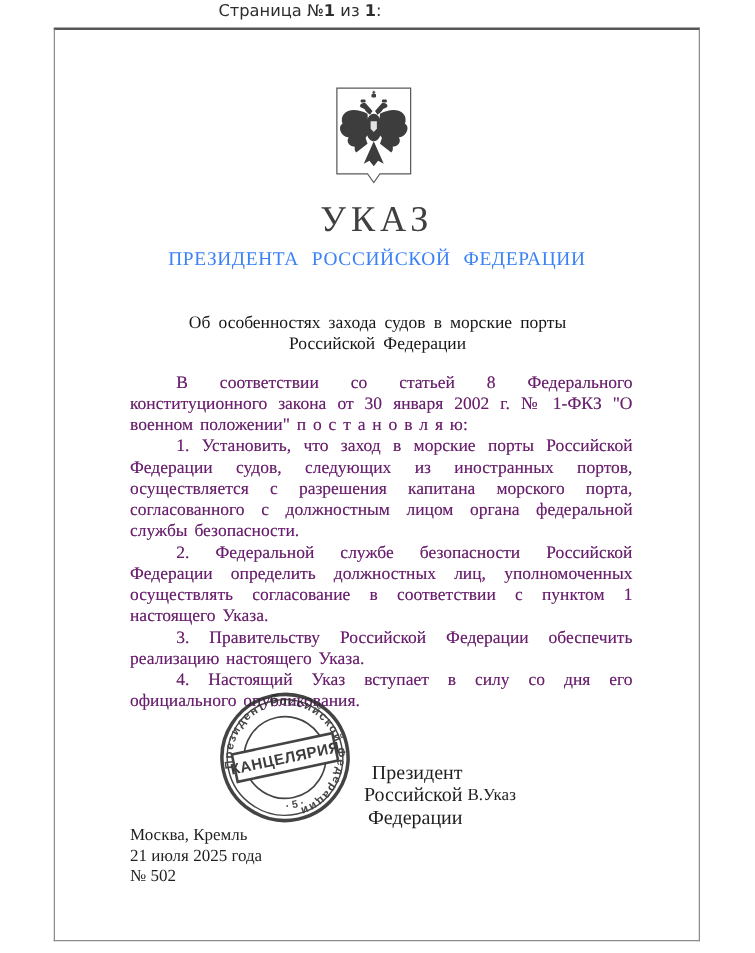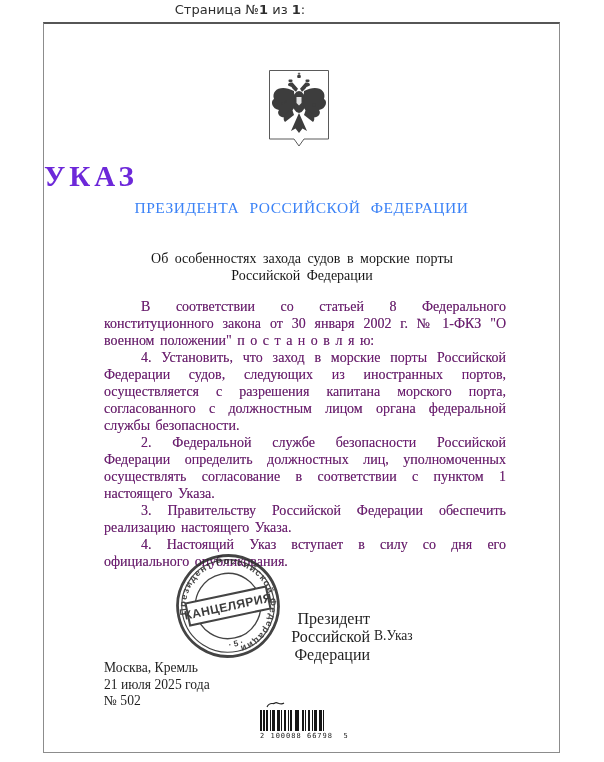--- a/index.html
+++ b/index.html
@@ -23,21 +23,21 @@
     border-top: 2px solid #565656;
   }
 
   
   .arms { position: absolute; left: 224px; top: 45px; width: 62px; height: 80px; }
   .arms svg { width: 100%; height: 100%; display: block; }
 
   
   .decree-word {
     position: absolute; top: 136px; left: 0; width: 100%;
-    font-size: 29px; letter-spacing: 4px; color: #6d28d9; font-weight: bold;
+    text-align: center; font-size: 29px; letter-spacing: 4px; color: #404040;
   }
   .issuer-line {
     position: absolute; top: 175px; left: 0; width: 100%;
     text-align: center; font-size: 15.5px; word-spacing: 6px; letter-spacing: .5px; color: #3b82f6;
   }
   .subject {
     position: absolute; top: 226px; left: 58px; width: 400px;
     text-align: center; font-weight: 400; font-size: 14px; line-height: 17px;
     word-spacing: 3px; color: #161616;
   }
@@ -132,21 +132,21 @@
 
   <div class="decree-word">УКАЗ</div>
   <div class="issuer-line">ПРЕЗИДЕНТА РОССИЙСКОЙ ФЕДЕРАЦИИ</div>
   <div class="subject">
     <div>Об особенностях захода судов в морские порты</div>
     <div>Российской Федерации</div>
   </div>
 
   <div class="body-text">
     <p>В соответствии со статьей 8 Федерального конституционного закона от 30 января 2002 г. № 1-ФКЗ "О военном положении" п о с т а н о в л я ю:</p>
-    <p>4. Установить, что заход в морские порты Российской Федерации судов, следующих из иностранных портов, осуществляется с разрешения капитана морского порта, согласованного с должностным лицом органа федеральной службы безопасности.</p>
+    <p>1. Установить, что заход в морские порты Российской Федерации судов, следующих из иностранных портов, осуществляется с разрешения капитана морского порта, согласованного с должностным лицом органа федеральной службы безопасности.</p>
     <p>2. Федеральной службе безопасности Российской Федерации определить должностных лиц, уполномоченных осуществлять согласование в соответствии с пунктом 1 настоящего Указа.</p>
     <p>3. Правительству Российской Федерации обеспечить реализацию настоящего Указа.</p>
     <p>4. Настоящий Указ вступает в силу со дня его официального опубликования.</p>
   </div>
 
   <div class="stamp">
     <svg viewBox="0 0 120 120">
       <defs>
         <path id="ringPath" d="M 15 60 A 45 45 0 1 1 105 60 A 45 45 0 1 1 15 60"></path>
       </defs>
@@ -167,21 +167,14 @@
     <div>Российской Федерации</div>
   </div>
   <div class="sig-name">В.Указ</div>
 
   <div class="issue-block">
     <div>Москва, Кремль</div>
     <div>21 июля 2025 года</div>
     <div>№ 502</div>
   </div>
 
-  <div class="barcode-wrap">
-    <svg class="squiggle" width="20" height="9" viewBox="0 0 20 9">
-      <path d="M1 7 C 4 1, 7 5, 9 3 C 11 1, 14 6, 18 3" fill="none" stroke="#222" stroke-width="1.1"></path>
-    </svg>
-    <div class="bars"></div>
-    <div class="bar-digits">2 100088 66798  5</div>
-  </div>
 
 </div>
 
 </body></html>

